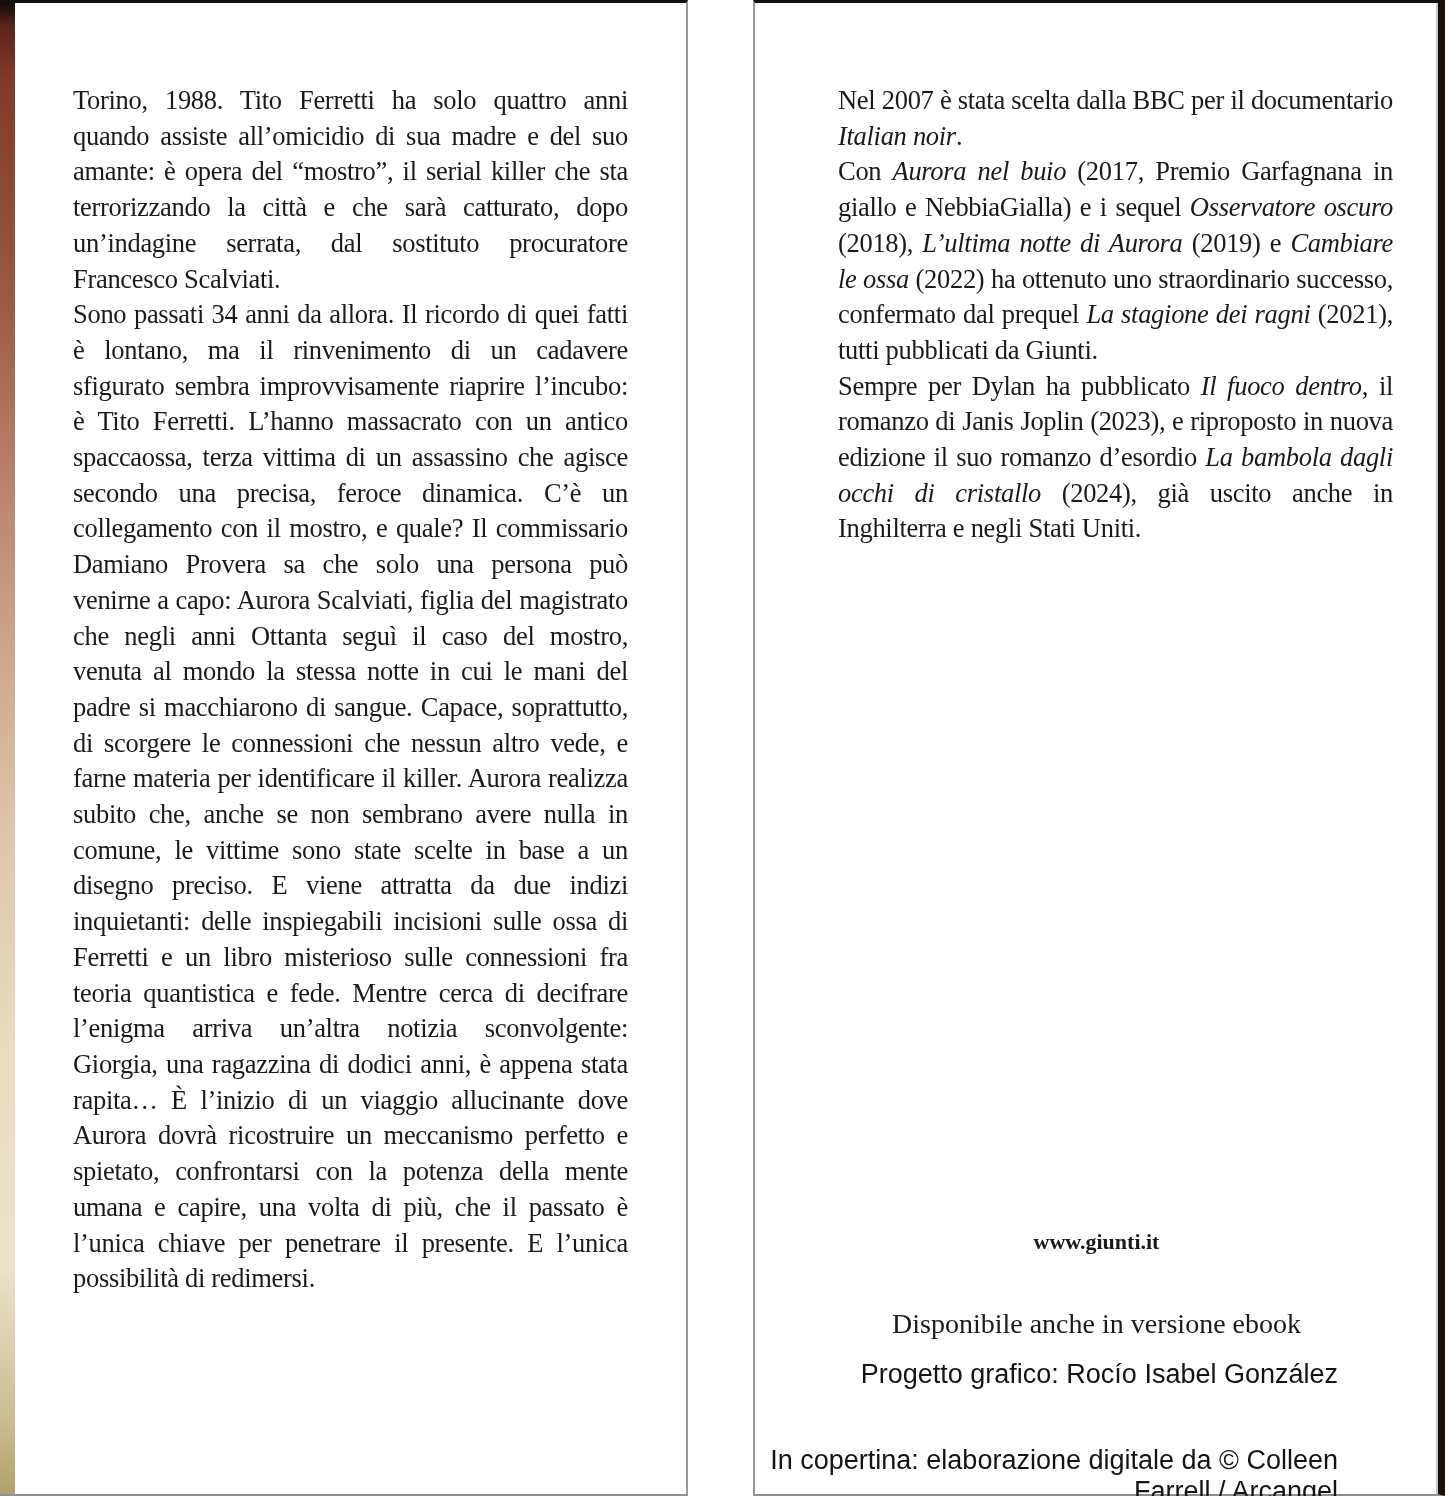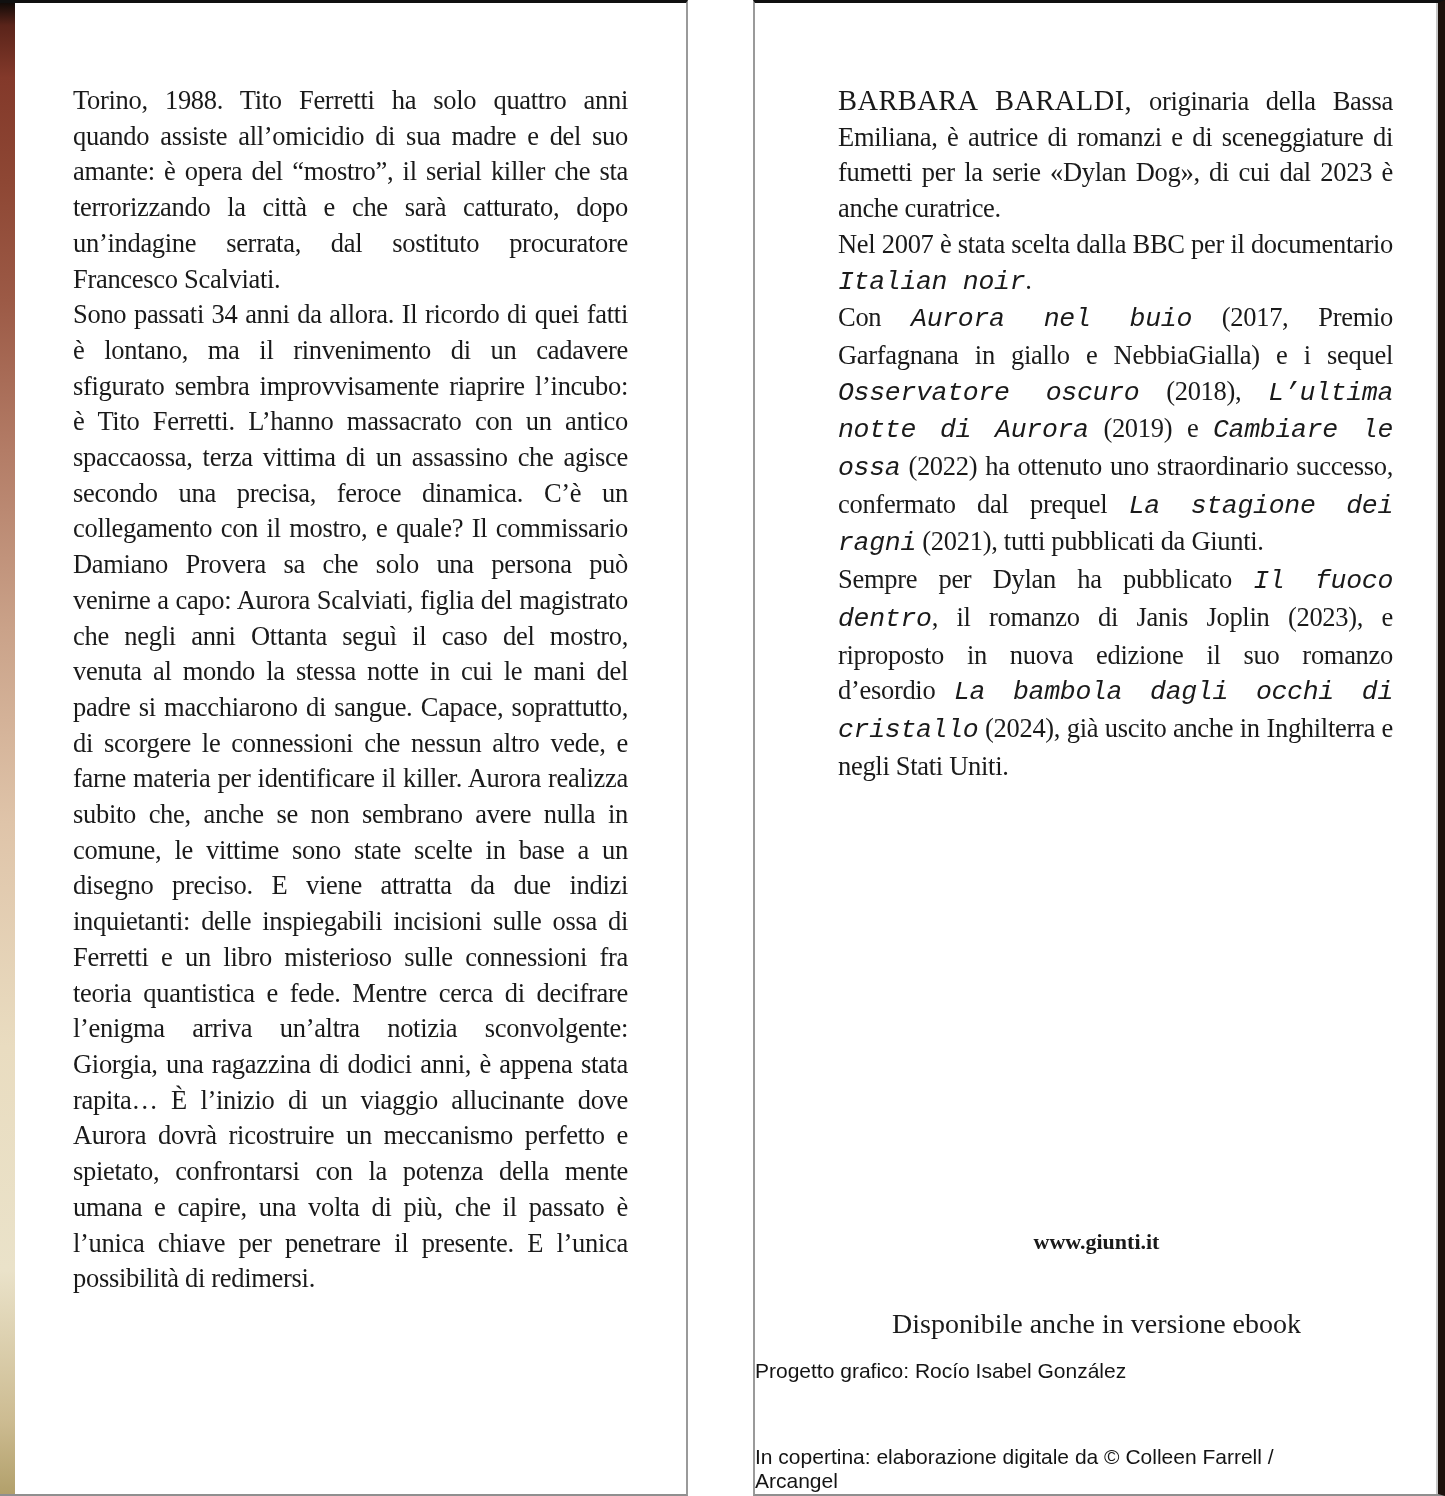--- a/index.html
+++ b/index.html
@@ -63,21 +63,21 @@
     width: 555px;
     font-size: 26.5px;
     line-height: 35.7px;
     letter-spacing: -0.3px;
     text-align: justify;
     color: #1a1a1a;
   }
   .left-flap .flap-body { left: 73px; }
   .right-flap .flap-body { left: 83px; }
   .para { margin: 0; }
-  .para i { font-style: italic; font-family: Liberation Mono, monospace; }
+  .para i { font-style: italic; }
   .name-caps {
     font-size: 28.5px;
     letter-spacing: 0.4px;
   }
   .website {
     position: absolute;
     top: 1226px;
     left: 0;
     width: 683px;
     text-align: center;
@@ -92,44 +92,43 @@
     width: 683px;
     text-align: center;
     font-size: 28px;
     color: #1a1a1a;
     margin-top: 31px;
   }
   .credit {
     position: absolute;
     left: 0;
     width: 583px;
-    text-align: left;
+    text-align: right;
     font-family: "Liberation Sans", "DejaVu Sans", sans-serif;
-    font-size: 21px;
+    font-size: 27px;
     color: #141414;
   }
   .credit-1 { top: 1356px; }
   .credit-2 { top: 1406px; margin-top: 36px; }
 </style>
 </head>
 <body>
 
 <div class="page">
 
   <div class="flap left-flap">
     <div class="spine-strip"></div>
     <div class="flap-body" lang="it">
         <p class="para">Torino, 1988. Tito Ferretti ha solo quattro anni quando assiste all’omicidio di sua madre e del suo amante: è opera del “mostro”, il serial killer che sta terrorizzando la città e che sarà catturato, dopo un’indagine serrata, dal sostituto procuratore Francesco Scalviati.</p>
         <p class="para">Sono passati 34 anni da allora. Il ricordo di quei fatti è lontano, ma il rinvenimento di un cadavere sfigurato sembra improvvisamente riaprire l’incubo: è Tito Ferretti. L’hanno massacrato con un antico spaccaossa, terza vittima di un assassino che agisce secondo una precisa, feroce dinamica. C’è un collegamento con il mostro, e quale? Il commissario Damiano Provera sa che solo una persona può venirne a capo: Aurora Scalviati, figlia del magistrato che negli anni Ottanta seguì il caso del mostro, venuta al mondo la stessa notte in cui le mani del padre si macchiarono di sangue. Capace, soprattutto, di scorgere le connessioni che nessun altro vede, e farne materia per identificare il killer. Aurora realizza subito che, anche se non sembrano avere nulla in comune, le vittime sono state scelte in base a un disegno preciso. E viene attratta da due indizi inquietanti: delle inspiegabili incisioni sulle ossa di Ferretti e un libro misterioso sulle connessioni fra teoria quantistica e fede. Mentre cerca di decifrare l’enigma arriva un’altra notizia sconvolgente: Giorgia, una ragazzina di dodici anni, è appena stata rapita… È l’inizio di un viaggio allucinante dove Aurora dovrà ricostruire un meccanismo perfetto e spietato, confrontarsi con la potenza della mente umana e capire, una volta di più, che il passato è l’unica chiave per penetrare il presente. E l’unica possibilità di redimersi.</p>
       </div>
   </div>
 
   <div class="flap right-flap">
     <div class="flap-body" lang="it">
-        <p class="para"><span class="name-caps">BARBARA BARALDI,</span><span> originaria della Bassa Emiliana, è autrice di romanzi e di sceneggiature di fumetti per la serie «Dylan Dog», di cui dal 2023 è anche curatrice.</span></p>
         <p class="para"><span>Nel 2007 è stata scelta dalla BBC per il documentario </span><i>Italian noir</i><span>.</span></p>
         <p class="para"><span>Con </span><i>Aurora nel buio</i><span> (2017, Premio Garfagnana in giallo e NebbiaGialla) e i sequel </span><i>Osservatore oscuro</i><span> (2018), </span><i>L’ultima notte di Aurora</i><span> (2019) e </span><i>Cambiare le ossa</i><span> (2022) ha ottenuto uno straordinario successo, confermato dal prequel </span><i>La stagione dei ragni</i><span> (2021), tutti pubblicati da Giunti.</span></p>
         <p class="para"><span>Sempre per Dylan ha pubblicato </span><i>Il fuoco dentro</i><span>, il romanzo di Janis Joplin (2023), e riproposto in nuova edizione il suo romanzo d’esordio </span><i>La bambola dagli occhi di cristallo</i><span> (2024), già uscito anche in Inghilterra e negli Stati Uniti.</span></p>
       </div>
 
     <div class="website">www.giunti.it</div>
 
     <div class="ebook">Disponibile anche in versione ebook</div>
 
     <div class="credit credit-1">Progetto grafico: Rocío Isabel González</div>

